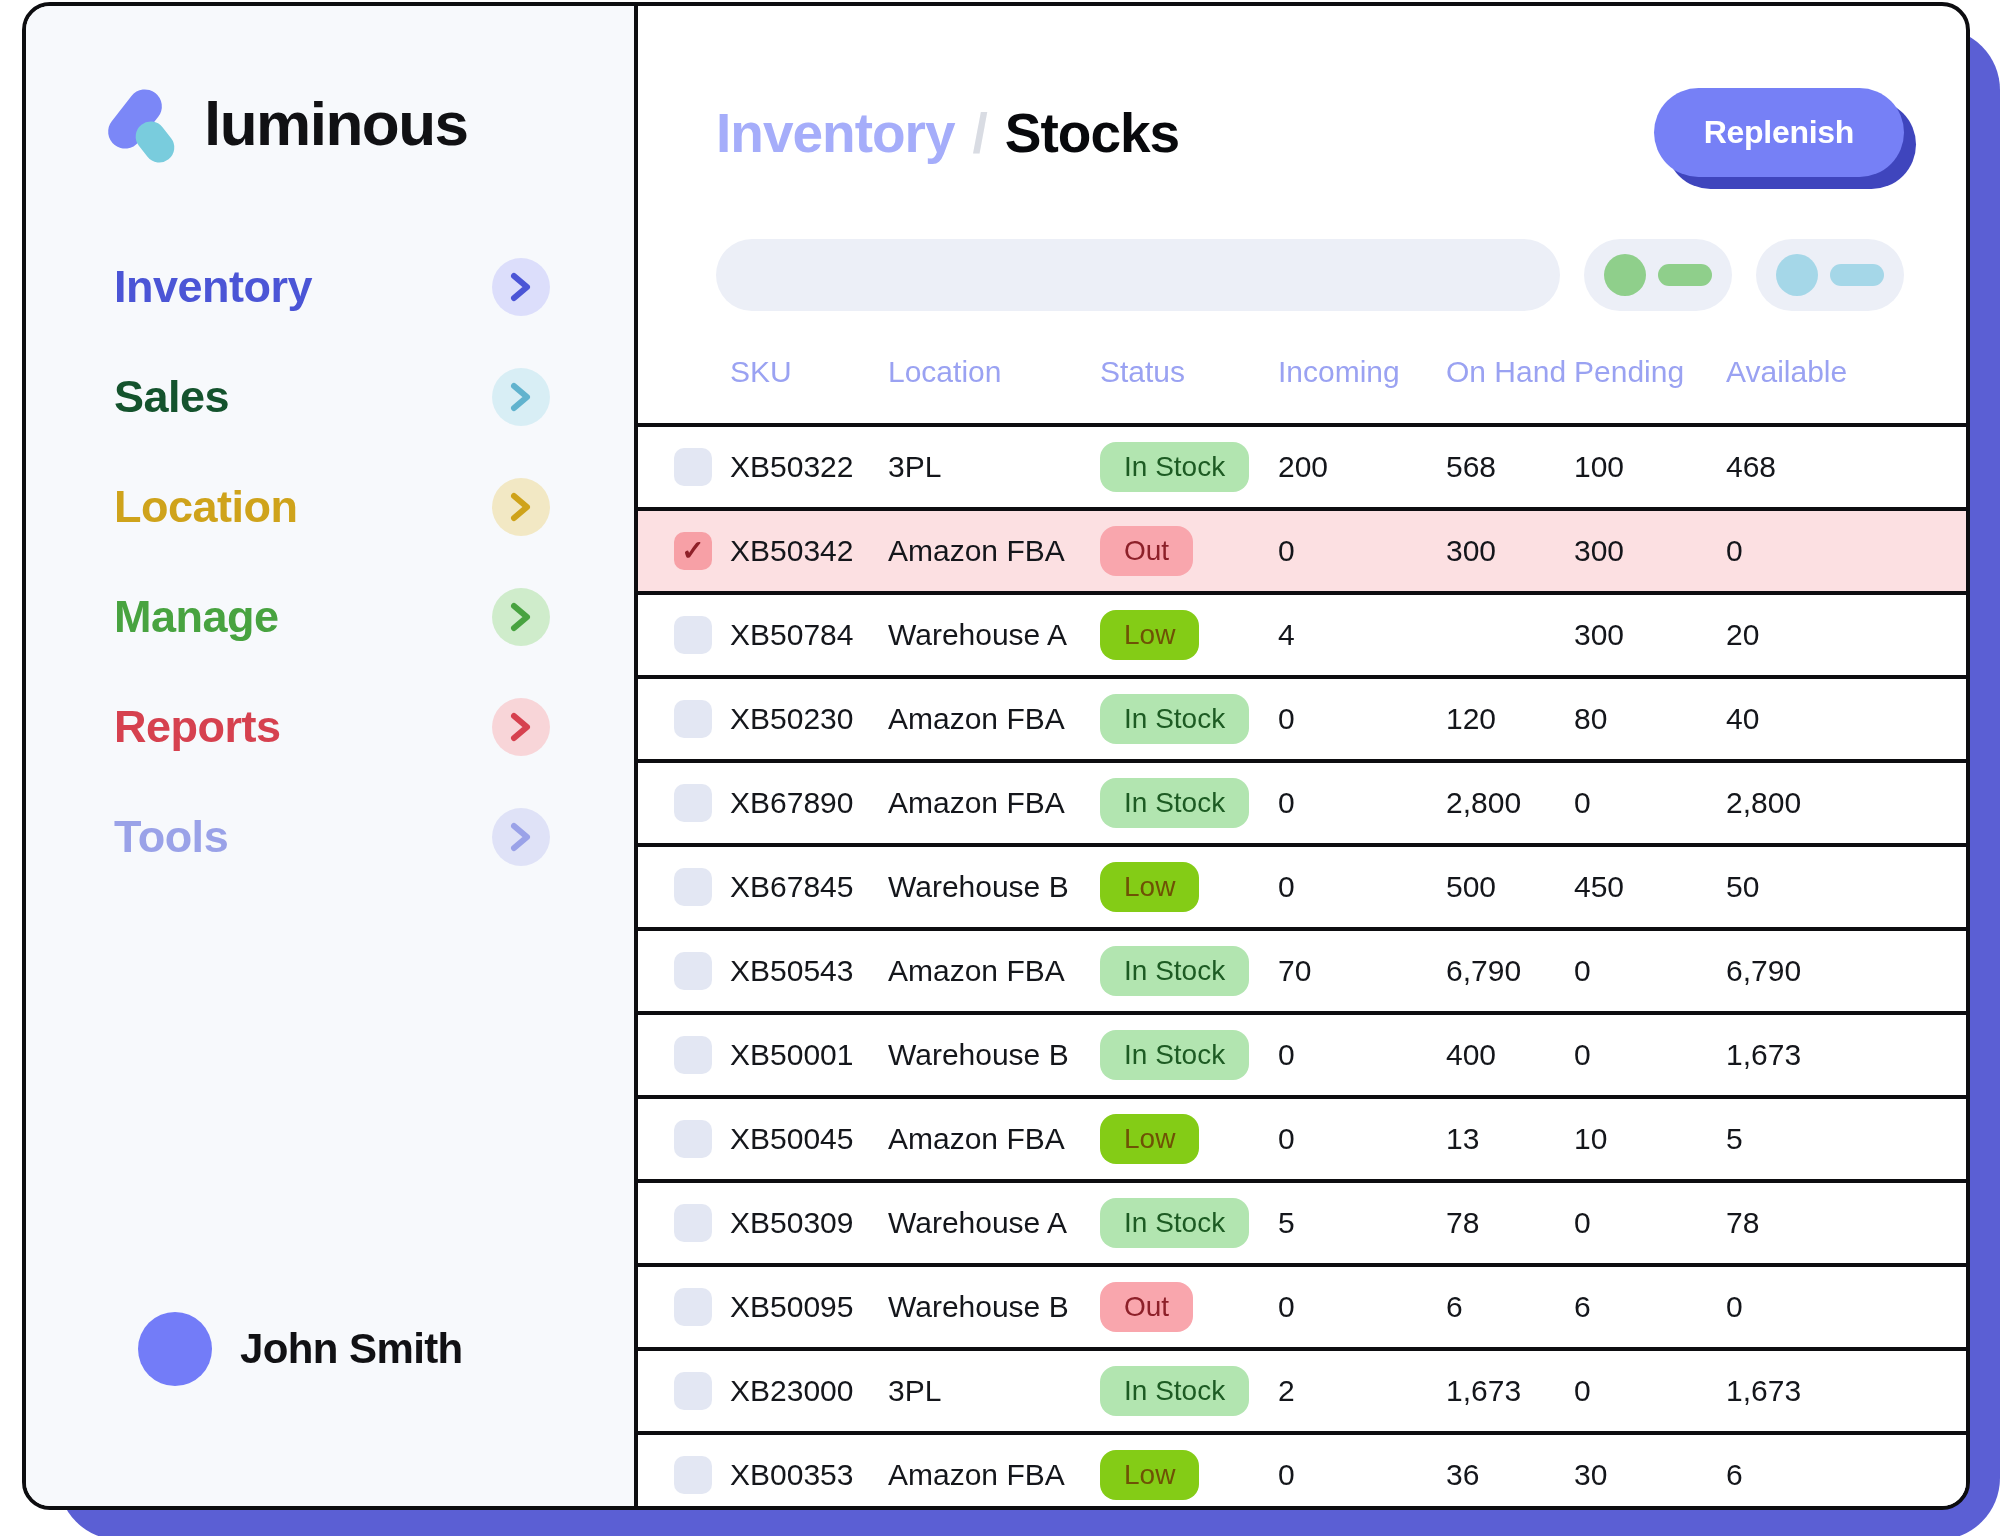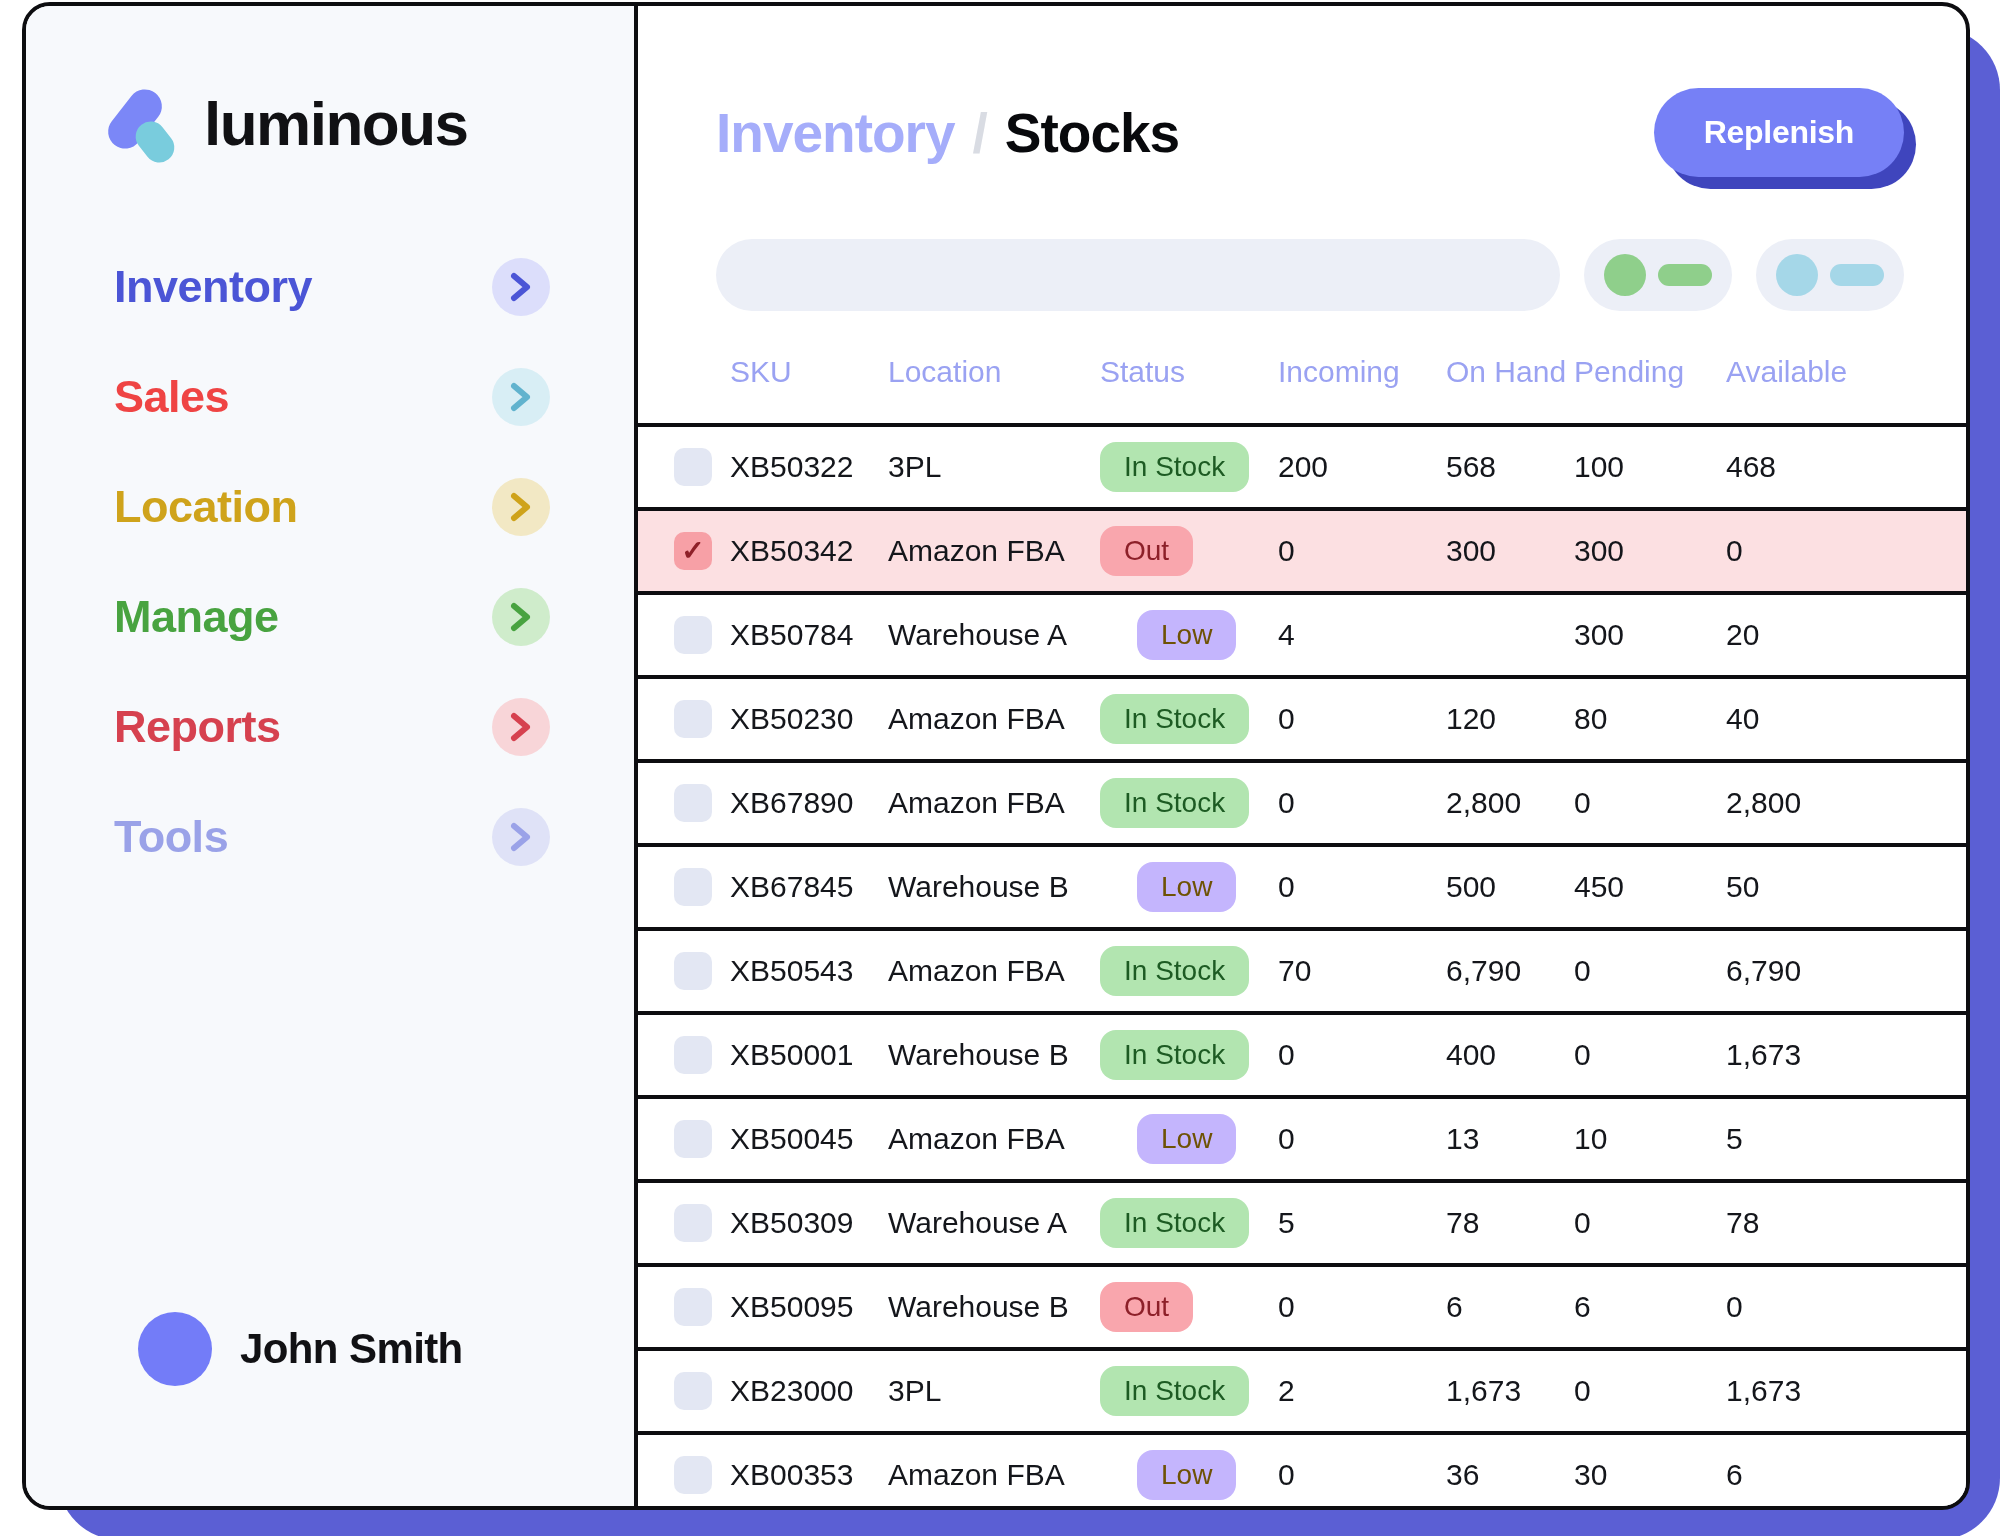--- a/index.html
+++ b/index.html
@@ -270,21 +270,21 @@
     align-items: center;
     justify-content: center;
     height: 50px;
     min-width: 84px;
     padding: 0 24px;
     border-radius: 16px;
     font-size: 28px;
     font-weight: 400;
   }
   .badge.instock { background: #b2e5b0; color: #1d5b23; }
-  .badge.low     { background: #c4b5fd; color: #6e5205; margin-left: 37px; }
+  .badge.low     { background: #84cc16; color: #6e5205; }
   .badge.out     { background: #f9a6ad; color: #8d2029; }
 </style>
 </head>
 <body>
 
 <div class="stage">
   <div class="window-shadow"></div>
 
   <div class="window">
 
@@ -301,21 +301,21 @@
       <nav class="nav" id="nav">
           <div class="nav-item">
             <span class="nav-label" style="color: rgb(75, 85, 214);">Inventory</span>
             <span class="nav-arrow" style="background: rgb(220, 222, 251);">
               <svg width="26" height="30" viewBox="0 0 26 30">
                 <path d="M6 4 L19 15 L6 26" fill="none" stroke="#4b55d6" stroke-width="6" stroke-linecap="round" stroke-linejoin="round"></path>
               </svg>
             </span>
           </div>
           <div class="nav-item">
-            <span class="nav-label" style="color: #ef4444;">Sales</span>
+            <span class="nav-label" style="color: #14532d;">Sales</span>
             <span class="nav-arrow" style="background: rgb(216, 238, 245);">
               <svg width="26" height="30" viewBox="0 0 26 30">
                 <path d="M6 4 L19 15 L6 26" fill="none" stroke="#61b3ce" stroke-width="6" stroke-linecap="round" stroke-linejoin="round"></path>
               </svg>
             </span>
           </div>
           <div class="nav-item">
             <span class="nav-label" style="color: rgb(207, 163, 27);">Location</span>
             <span class="nav-arrow" style="background: rgb(242, 232, 196);">
               <svg width="26" height="30" viewBox="0 0 26 30">

